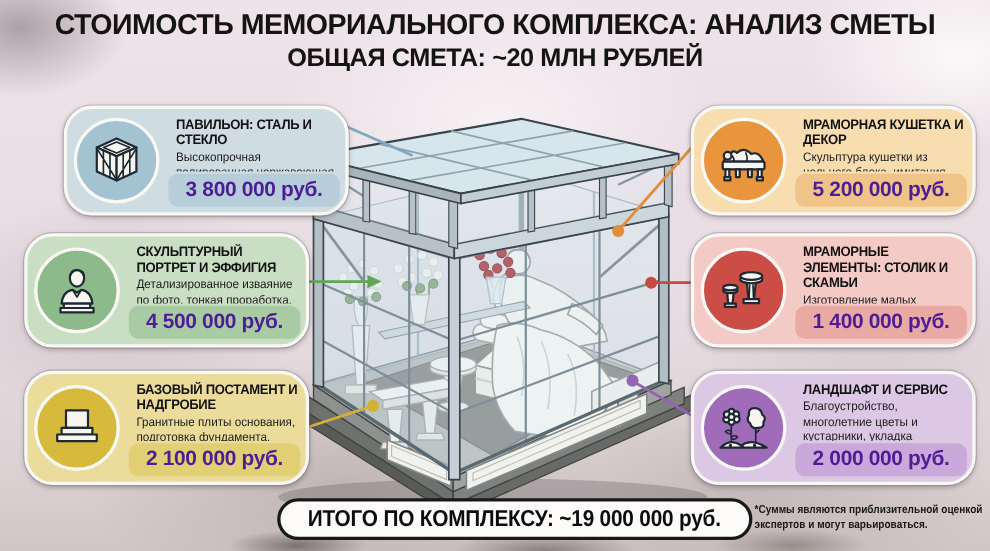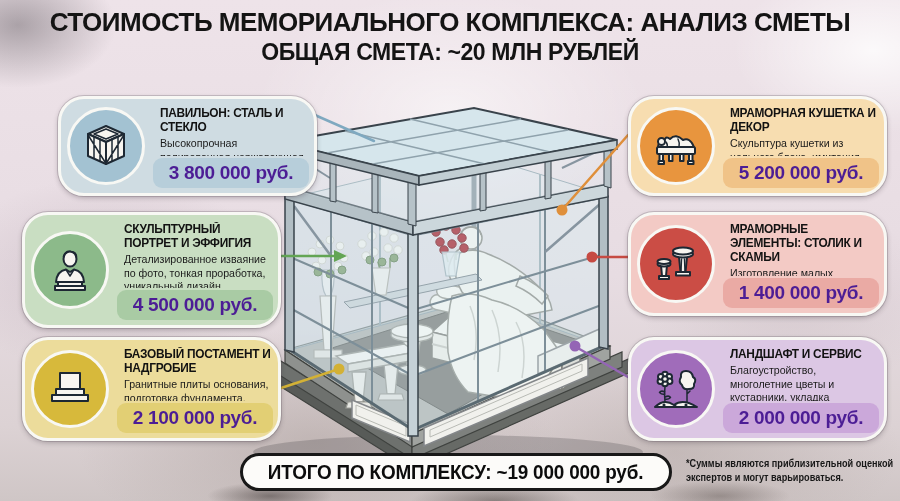--- a/index.html
+++ b/index.html
@@ -24,21 +24,21 @@
   header{position:absolute;left:0;top:7px;width:100%;text-align:center;z-index:3;}
   header h1{margin:0;font-size:26px;font-weight:800;letter-spacing:-.5px;color:#141414;}
   header h2{margin:1px 0 0 0;font-size:23px;font-weight:800;letter-spacing:-.4px;color:#141414;}
   #scene{position:absolute;left:0;top:0;width:900px;height:501px;z-index:1;}
   .card{
     position:absolute;width:259px;border-radius:26px;z-index:2;
     background:var(--bg,#ddd);border:3px solid #f8f8f4;
     box-shadow:0 0 0 1px rgba(90,80,90,.25),0 2px 5px rgba(60,50,60,.3);
   }
   .p0{left:22px;top:96px;height:100px;margin-left:36px;}
-  .p1{left:22px;top:212px;height:116px;padding-left:18px;}
+  .p1{left:22px;top:212px;height:104px;padding-left:18px;}
   .p2{left:22px;top:337px;height:104px;}
   .p3{left:628px;top:96px;height:100px;}
   .p4{left:628px;top:212px;height:104px;padding-left:24px;}
   .p5{left:628px;top:337px;height:104px;}
   .circle{
     position:absolute;left:6px;top:50%;transform:translateY(-50%);
     width:78px;height:78px;border-radius:50%;background:var(--circle,#bbb);
     border:3px solid #f8f8f4;display:flex;align-items:center;justify-content:center;z-index:2;
   }
   .circle svg{width:52px;height:52px;}
@@ -46,21 +46,21 @@
   .txt h3{margin:0;font-size:12.5px;line-height:1.12;font-weight:800;letter-spacing:-.3px;
     width:105%;transform:scaleX(.95);transform-origin:left top;color:#121212;}
   .txt p{margin:3px 0 0 0;font-size:11.2px;line-height:1.22;font-weight:500;
     width:105%;transform:scaleX(.95);transform-origin:left top;color:#1a1a1a;}
   .band{
     position:absolute;left:92px;right:5px;bottom:5px;height:30px;border-radius:9px;
     background:var(--band,#ccc);display:flex;align-items:center;justify-content:center;
     font-size:19px;font-weight:800;letter-spacing:-.3px;color:#4c1d95;white-space:nowrap;
   }
   #total{
-    position:absolute;left:240px;top:453px;width:432px;height:38px;z-index:3;
+    position:absolute;left:252px;top:453px;width:432px;height:38px;z-index:3;
     background:#fcfbf9;border:3px solid #181818;border-radius:22px;
     display:flex;align-items:center;justify-content:center;
   }
   #total span{display:inline-block;white-space:nowrap;font-size:21px;font-weight:800;
     transform:scaleX(.9);letter-spacing:-.2px;color:#0c0c0c;}
   #footnote{
     position:absolute;left:686px;top:457px;width:240px;z-index:3;
     font-size:10.5px;line-height:1.3;font-weight:700;color:#171717;
     transform:scaleX(.87);transform-origin:left top;
   }

